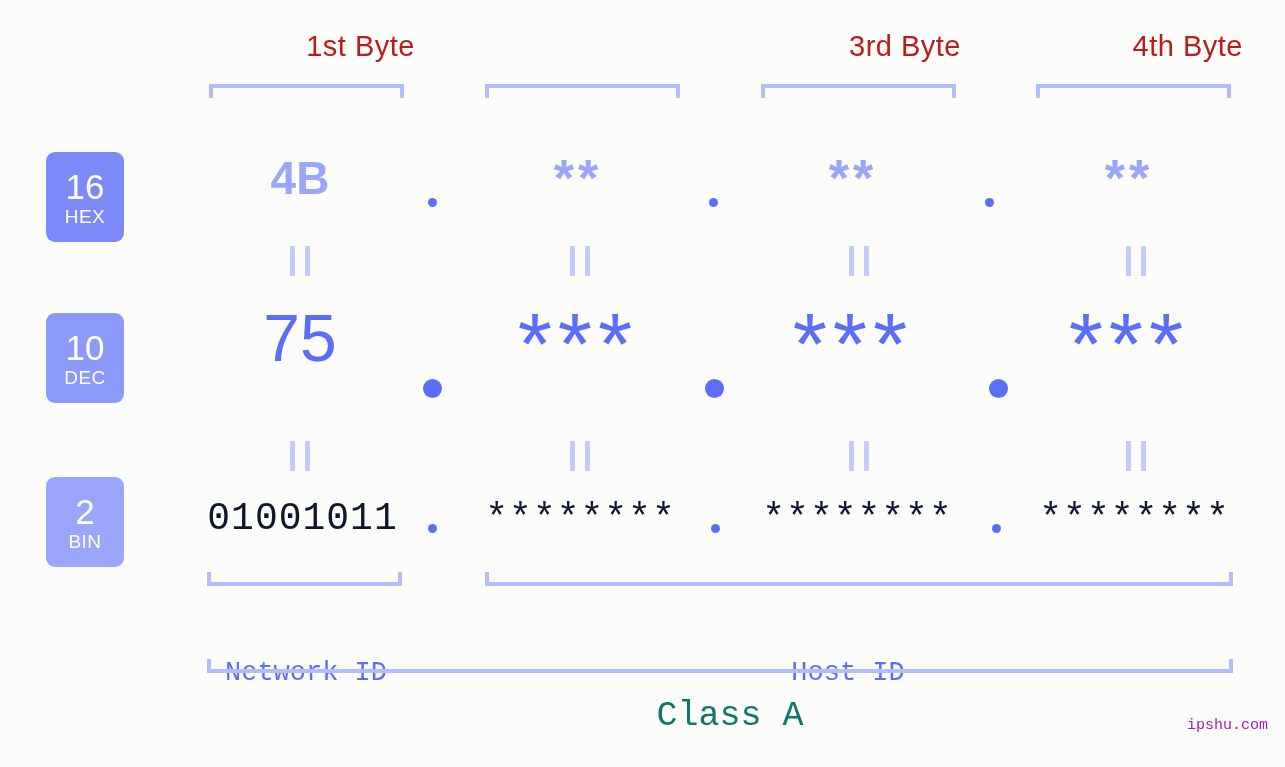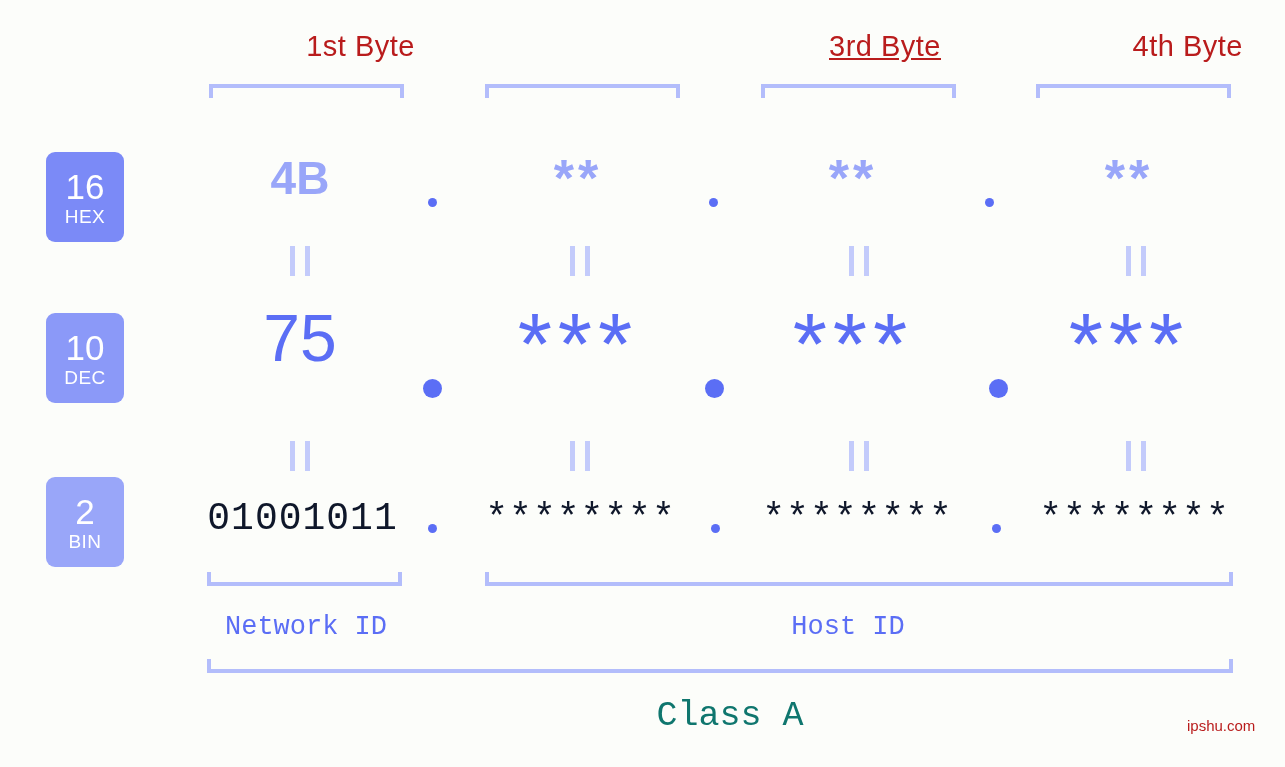--- a/index.html
+++ b/index.html
@@ -135,44 +135,45 @@
 
   
   .sect-label {
     position: absolute;
     text-align: center;
     font-size: 27px;
     color: #5b6ef5;
     font-family: "Liberation Mono", monospace;
     white-space: nowrap;
     letter-spacing: 0px;
+    margin-top: 46px;
   }
   .class-label {
     position: absolute;
     text-align: center;
     font-size: 35px;
     color: #0f766e;
     font-family: "Liberation Mono", monospace;
     white-space: nowrap;
   }
   .watermark {
     position: absolute;
     font-size: 15px;
-    color: #b91c1c;
-    font-family: Liberation Sans, sans-serif;
+    color: #a21caf;
+    font-family: Liberation Mono, monospace;
     white-space: nowrap;
   }
 </style>
 </head>
 <body>
 
 <div id="stage">
 
   <div class="byte-header" style="left:200px;width:215px;">1st Byte</div>
-  <div class="byte-header" style="left:726px;width:215px;text-decoration:underline;">3rd Byte</div>
+  <div class="byte-header" style="left:746px;width:215px;">3rd Byte</div>
   <div class="byte-header" style="left:1028px;width:215px;">4th Byte</div>
 
   <div class="bracket-top" style="left:209px;top:84px;width:195px;"></div>
   <div class="bracket-top" style="left:485px;top:84px;width:195px;"></div>
   <div class="bracket-top" style="left:761px;top:84px;width:195px;"></div>
   <div class="bracket-top" style="left:1036px;top:84px;width:195px;"></div>
 
   <div class="badge" style="top:152px;height:90px;background:#7b8af7;">
     <span class="num">16</span>
     <span class="lbl">HEX</span>

